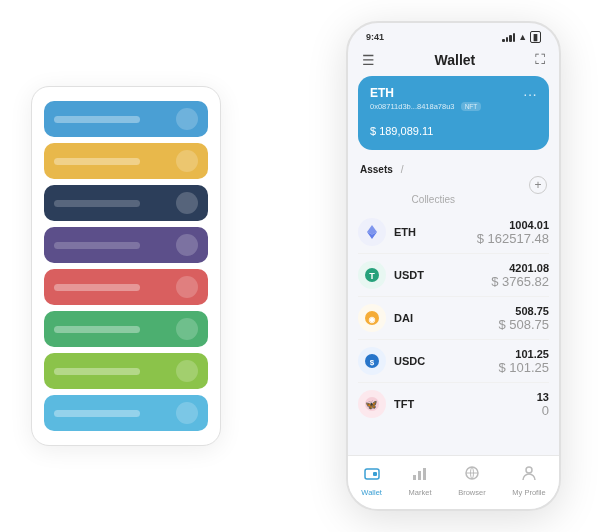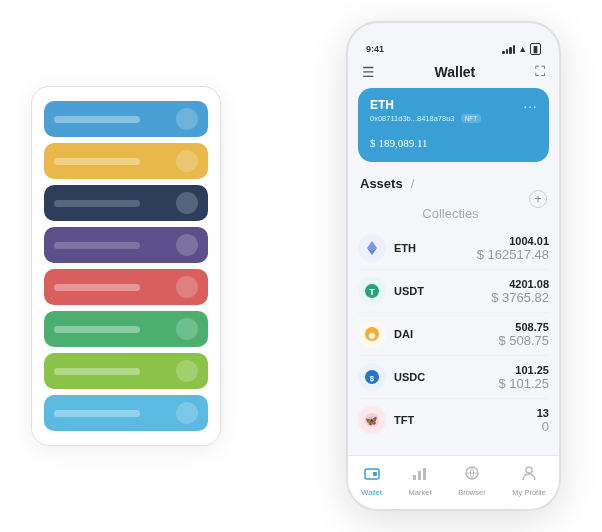--- a/index.html
+++ b/index.html
@@ -88,21 +88,20 @@
       flex-direction: column;
     }
     .phone-status-bar {
       display: flex;
       justify-content: space-between;
       align-items: center;
       padding: 8px 18px 4px;
       font-size: 9px;
       color: #333;
       font-weight: 600;
-      margin-top: 12px;
     }
     .status-icons {
       display: flex;
       gap: 3px;
       align-items: center;
     }
     .phone-header {
       display: flex;
       align-items: center;
       justify-content: space-between;
@@ -138,21 +137,20 @@
       margin-bottom: 2px;
     }
     .eth-card-address {
       font-size: 7.5px;
       opacity: 0.8;
       margin-bottom: 8px;
     }
     .eth-card-balance {
       font-size: 18px;
       font-weight: 700;
-      font-family: Liberation Serif, serif;
     }
     .eth-card-balance span {
       font-size: 11px;
       font-weight: 400;
       margin-right: 3px;
     }
     .eth-card-dots {
       position: absolute;
       top: 10px;
       right: 12px;
@@ -163,21 +161,21 @@
     
     .assets-header {
       display: flex;
       align-items: center;
       justify-content: space-between;
       padding: 4px 12px 6px;
     }
     .assets-tabs {
       display: flex;
       gap: 8px;
-      font-size: 13px;
+      font-size: 10px;
     }
     .assets-tab-active {
       color: #222;
       font-weight: 600;
     }
     .assets-tab-sep {
       color: #aaa;
     }
     .assets-tab-inactive {
       color: #aaa;

